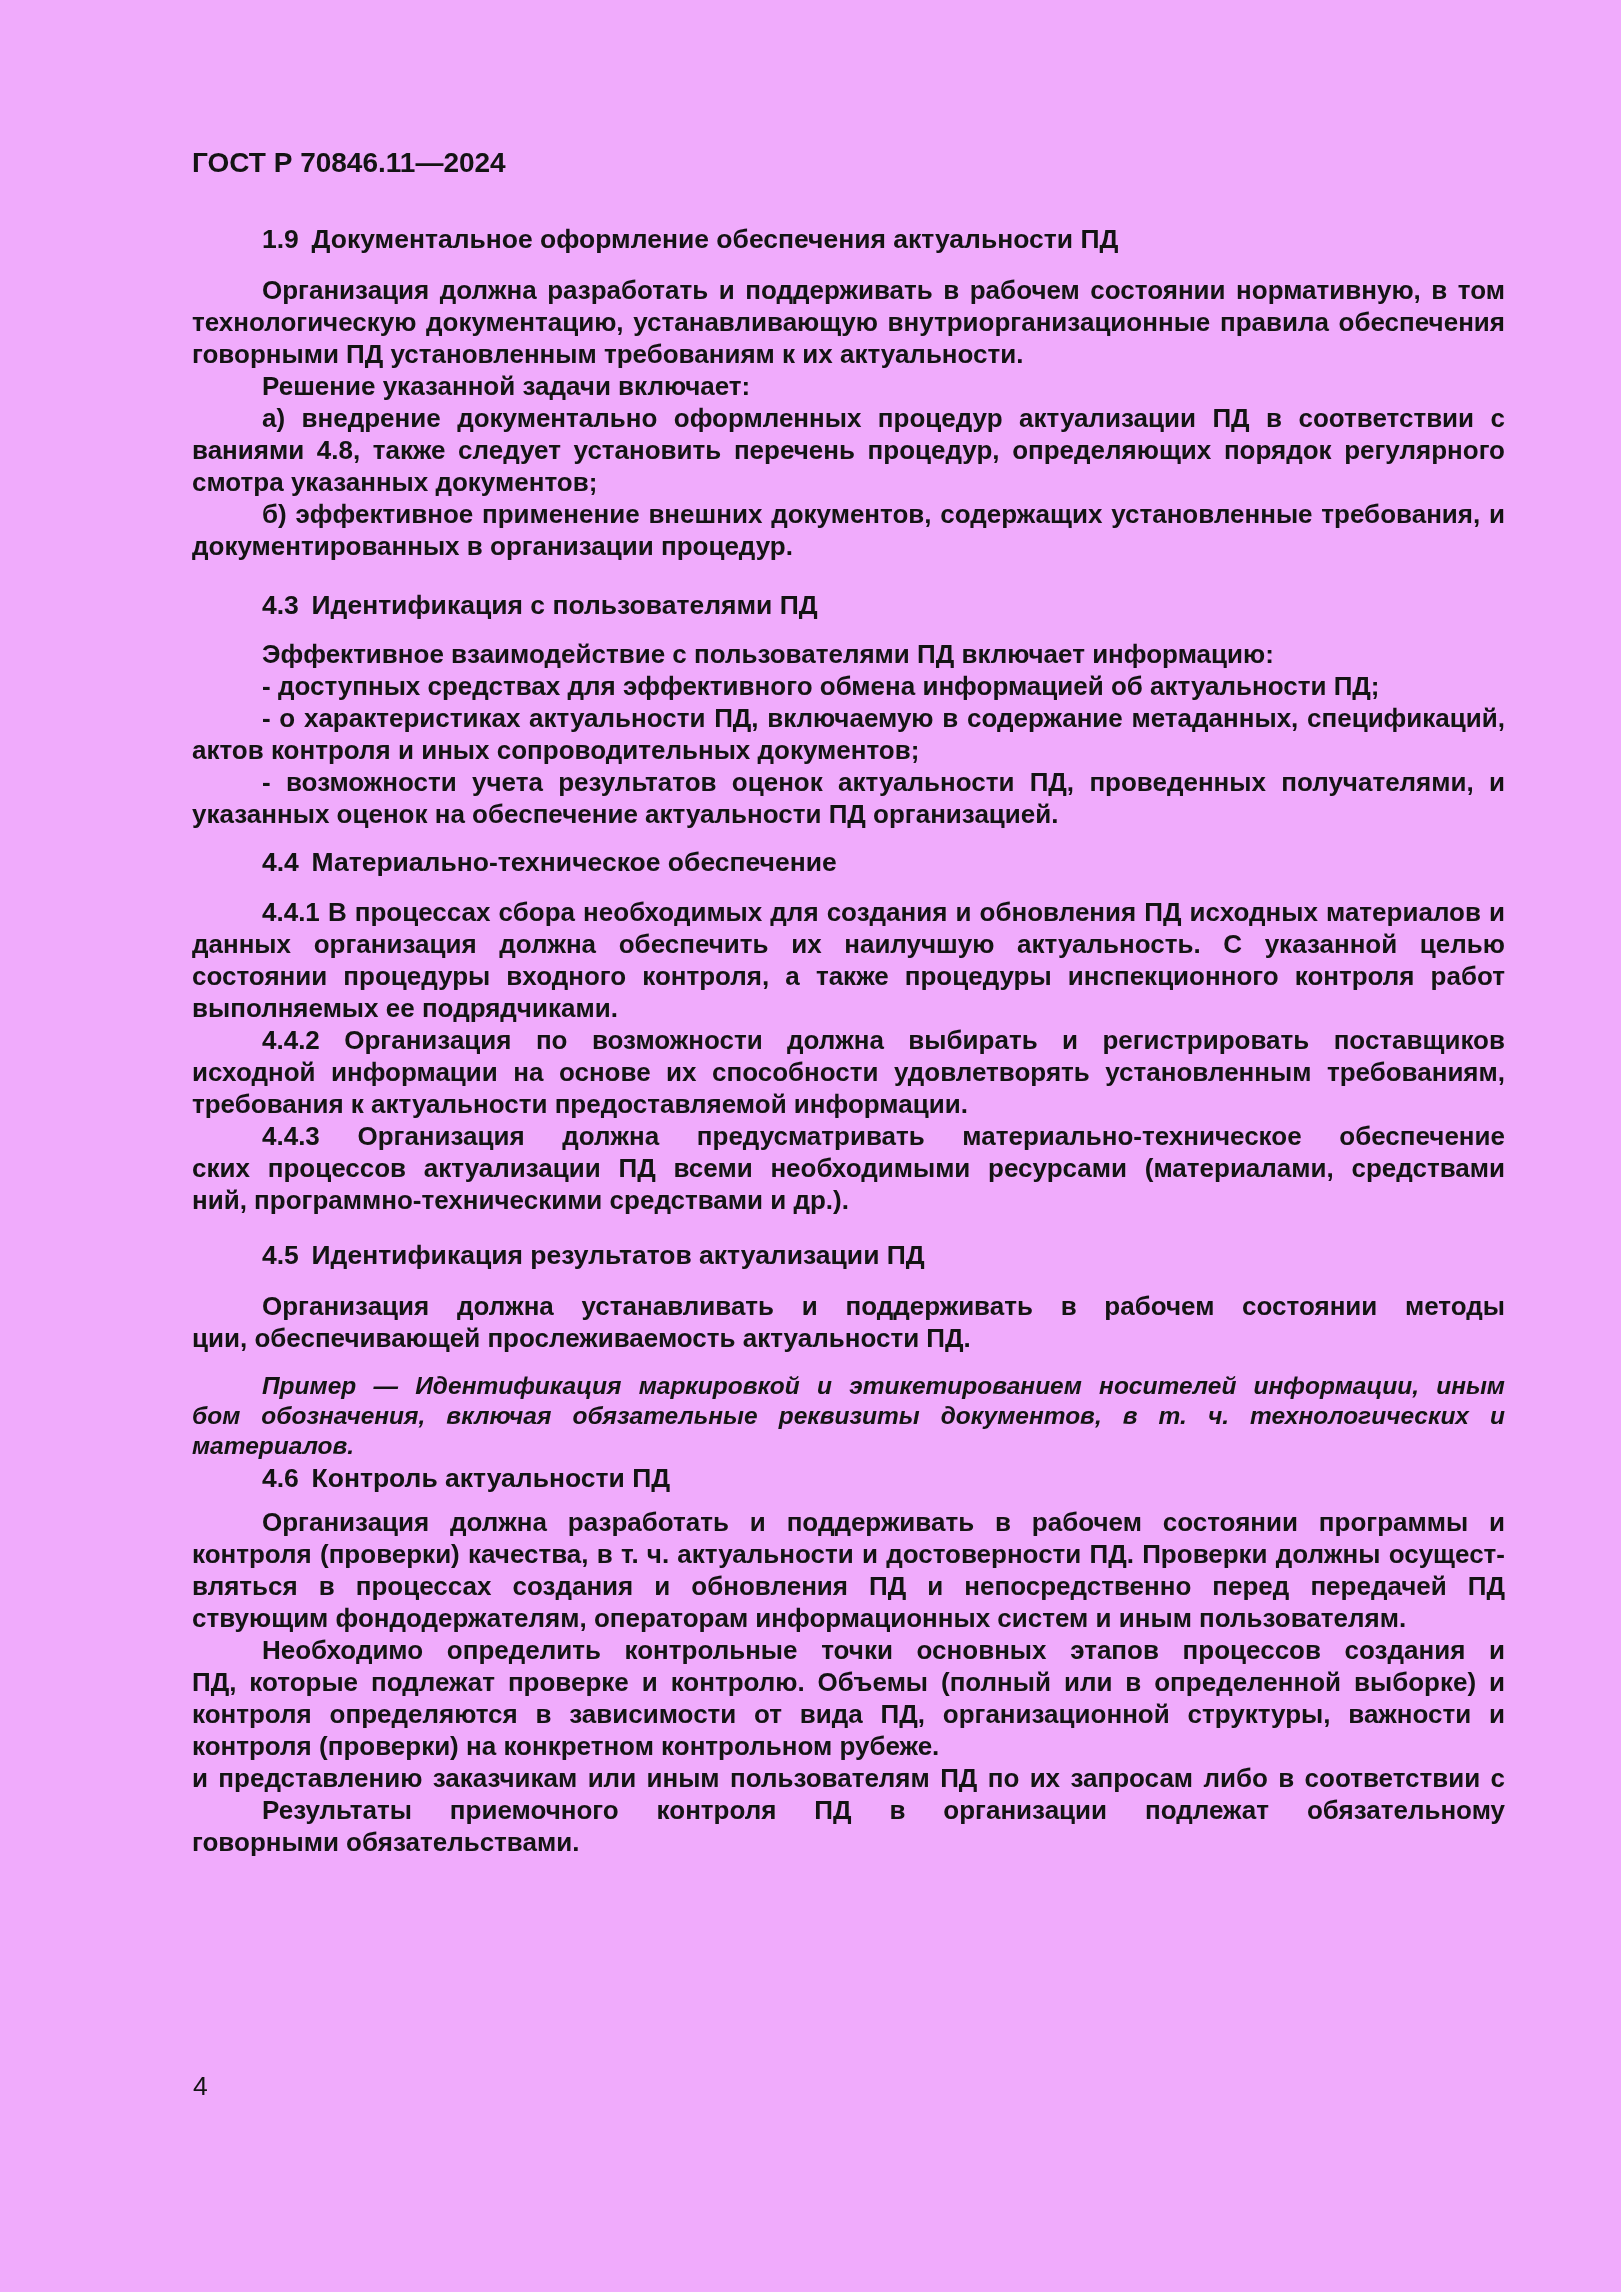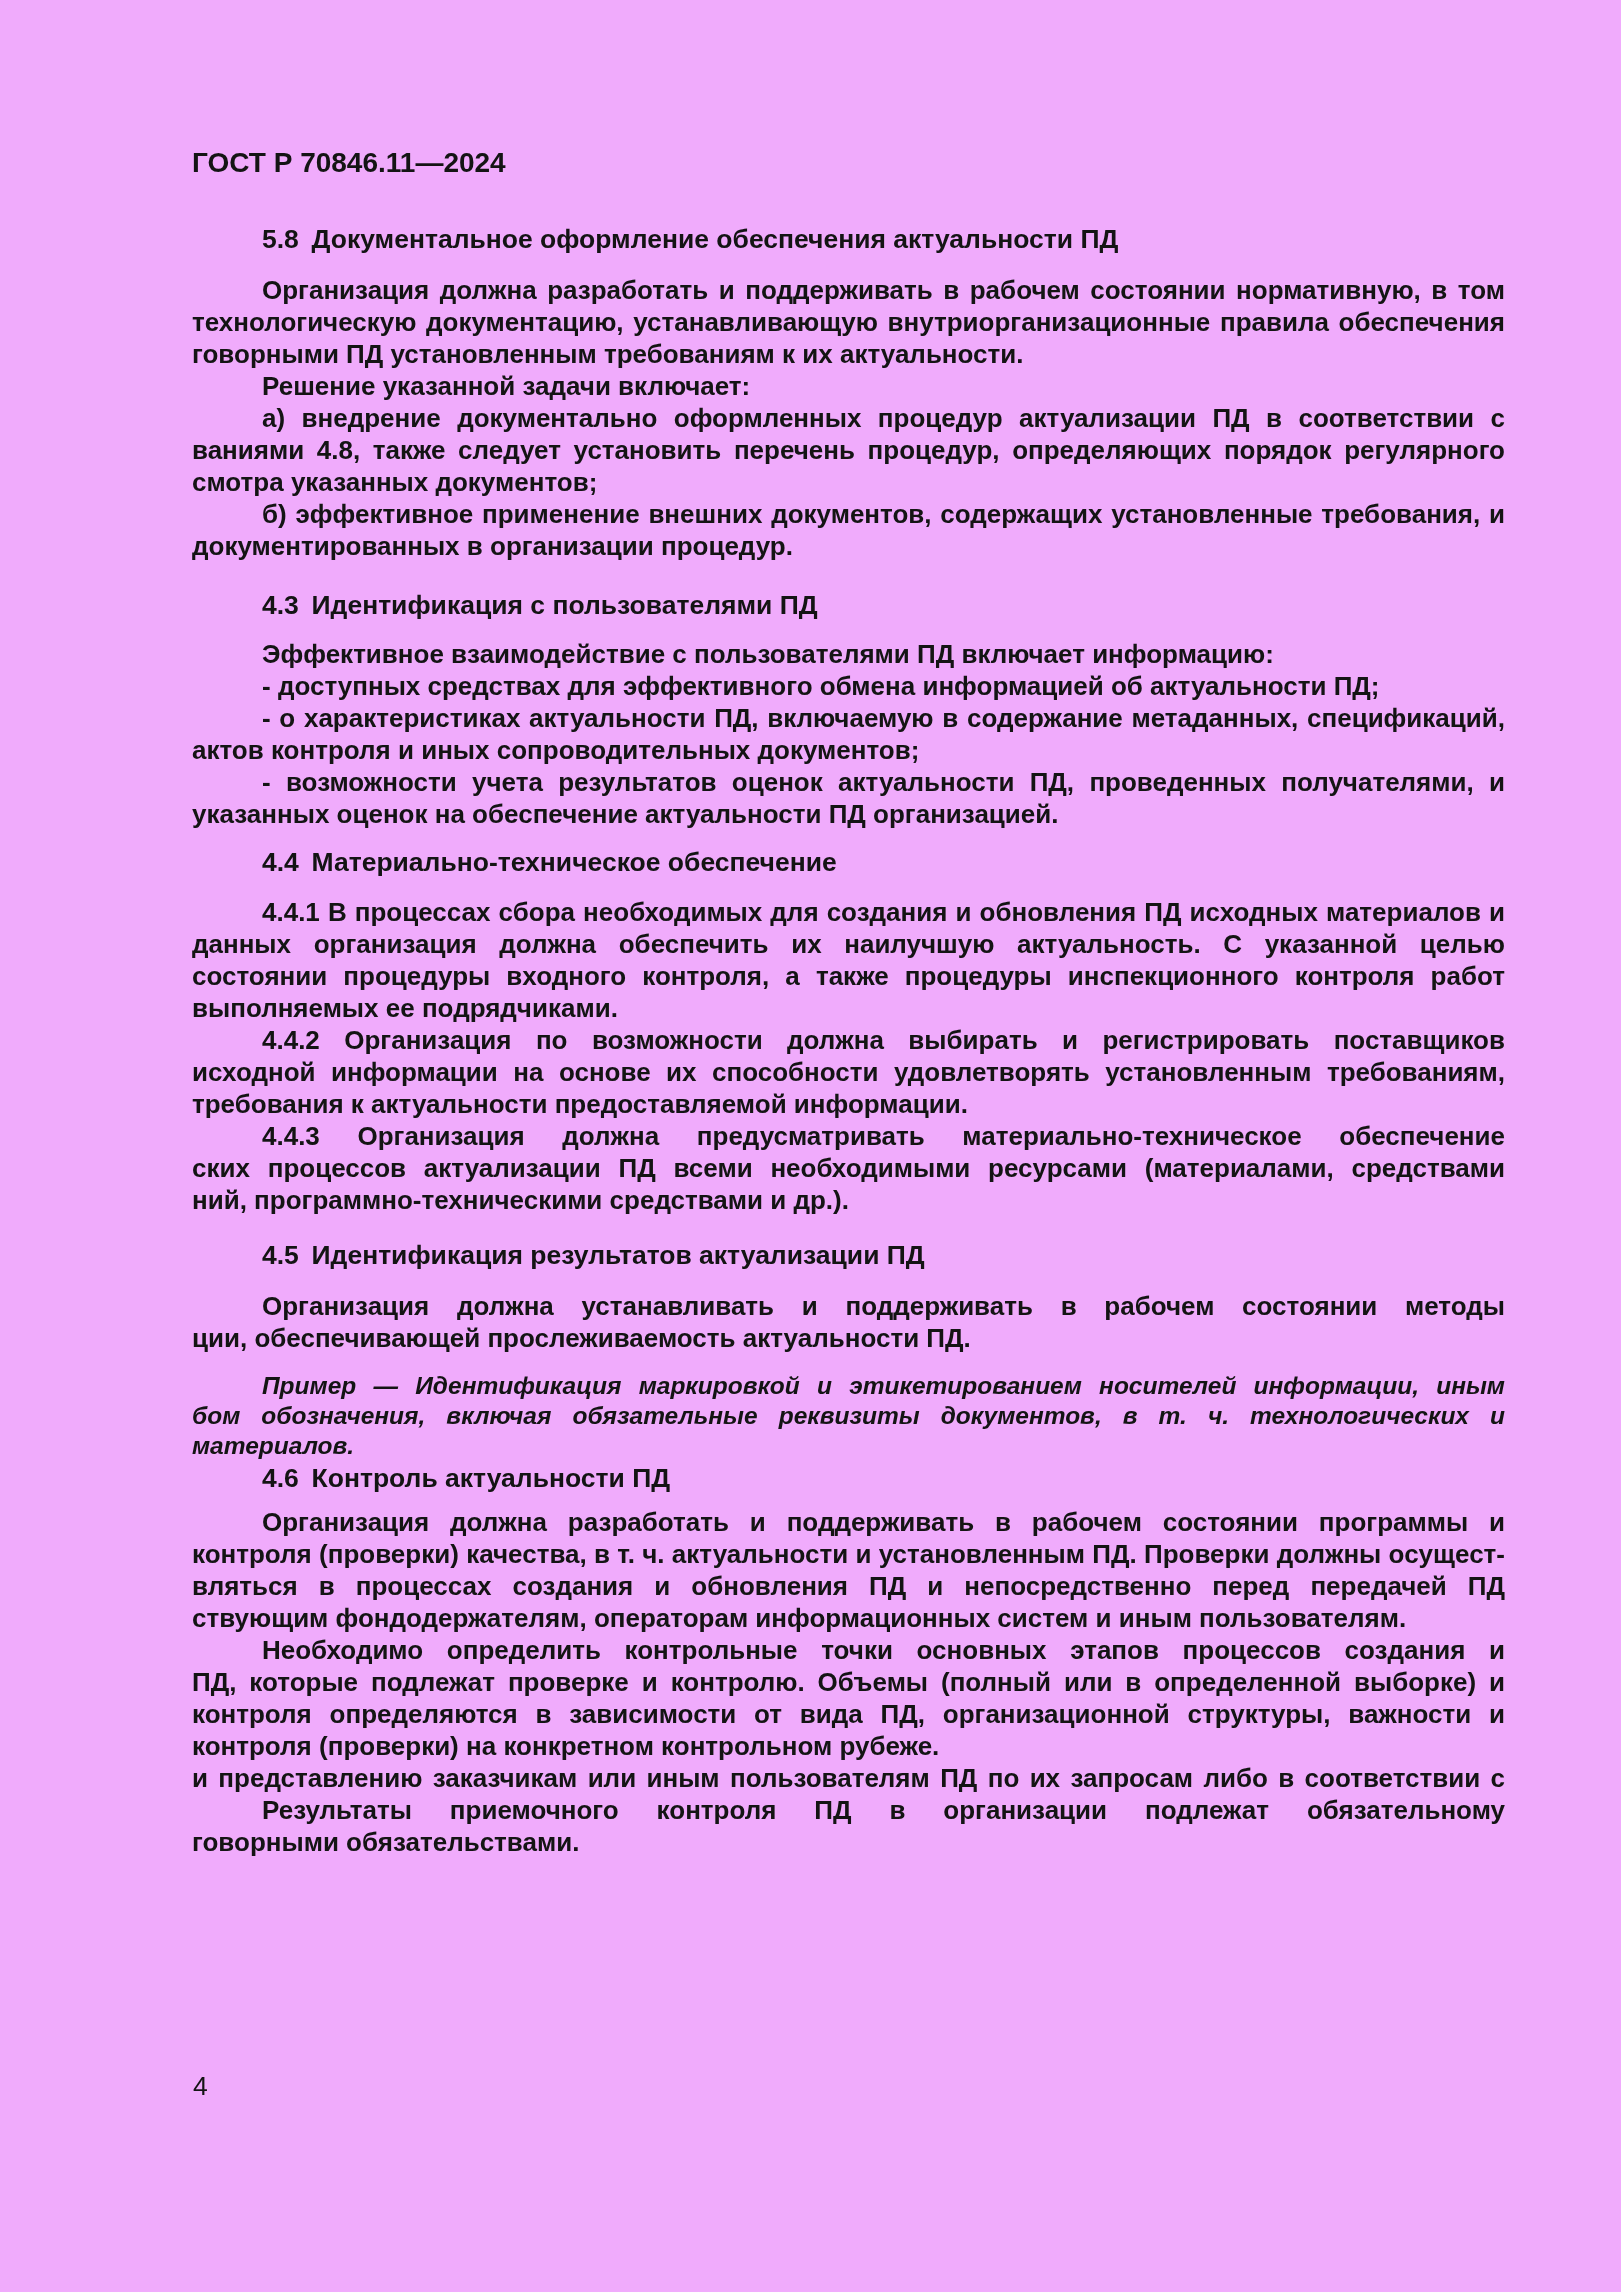--- a/index.html
+++ b/index.html
@@ -73,21 +73,21 @@
   }
 </style>
 </head>
 <body>
 
 <div class="page">
   <div class="content">
     <div class="doc-header">ГОСТ Р 70846.11—2024</div>
     <div id="sections-root">
         <section class="sec-0">
-          <div class="sec-heading"><span class="h-num">5.8</span><span class="h-title">Документальное оформление обеспечения актуальности ПД</span></div>
+          <div class="sec-heading"><span class="h-num">1.9</span><span class="h-title">Документальное оформление обеспечения актуальности ПД</span></div>
           <div class="sec-body">
             <div class="para">
               <div class="pline first">Организация должна разработать и поддерживать в рабочем состоянии нормативную, в том числе</div>
               <div class="pline">технологическую документацию, устанавливающую внутриорганизационные правила обеспечения со-</div>
               <div class="pline end">говорными ПД установленным требованиям к их актуальности.</div>
             </div>
             <div class="para">
               <div class="pline first end">Решение указанной задачи включает:</div>
             </div>
             <div class="para">
@@ -153,21 +153,21 @@
               <div class="pline">бом обозначения, включая обязательные реквизиты документов, в т. ч. технологических и отчетных</div>
               <div class="pline end">материалов.</div>
             </div>
           </div>
         </section>
         <section class="sec-4">
           <div class="sec-heading"><span class="h-num">4.6</span><span class="h-title">Контроль актуальности ПД</span></div>
           <div class="sec-body">
             <div class="para">
               <div class="pline first">Организация должна разработать и поддерживать в рабочем состоянии программы и методики</div>
-              <div class="pline">контроля (проверки) качества, в т. ч. актуальности и установленным ПД. Проверки должны осущест-</div>
+              <div class="pline">контроля (проверки) качества, в т. ч. актуальности и достоверности ПД. Проверки должны осущест-</div>
               <div class="pline">вляться в процессах создания и обновления ПД и непосредственно перед передачей ПД взаимодей-</div>
               <div class="pline end">ствующим фондодержателям, операторам информационных систем и иным пользователям.</div>
             </div>
             <div class="para">
               <div class="pline first">Необходимо определить контрольные точки основных этапов процессов создания и обновления</div>
               <div class="pline">ПД, которые подлежат проверке и контролю. Объемы (полный или в определенной выборке) и методы</div>
               <div class="pline">контроля определяются в зависимости от вида ПД, организационной структуры, важности и сложности</div>
               <div class="pline end">контроля (проверки) на конкретном контрольном рубеже.</div>
             </div>
             <div class="para">

